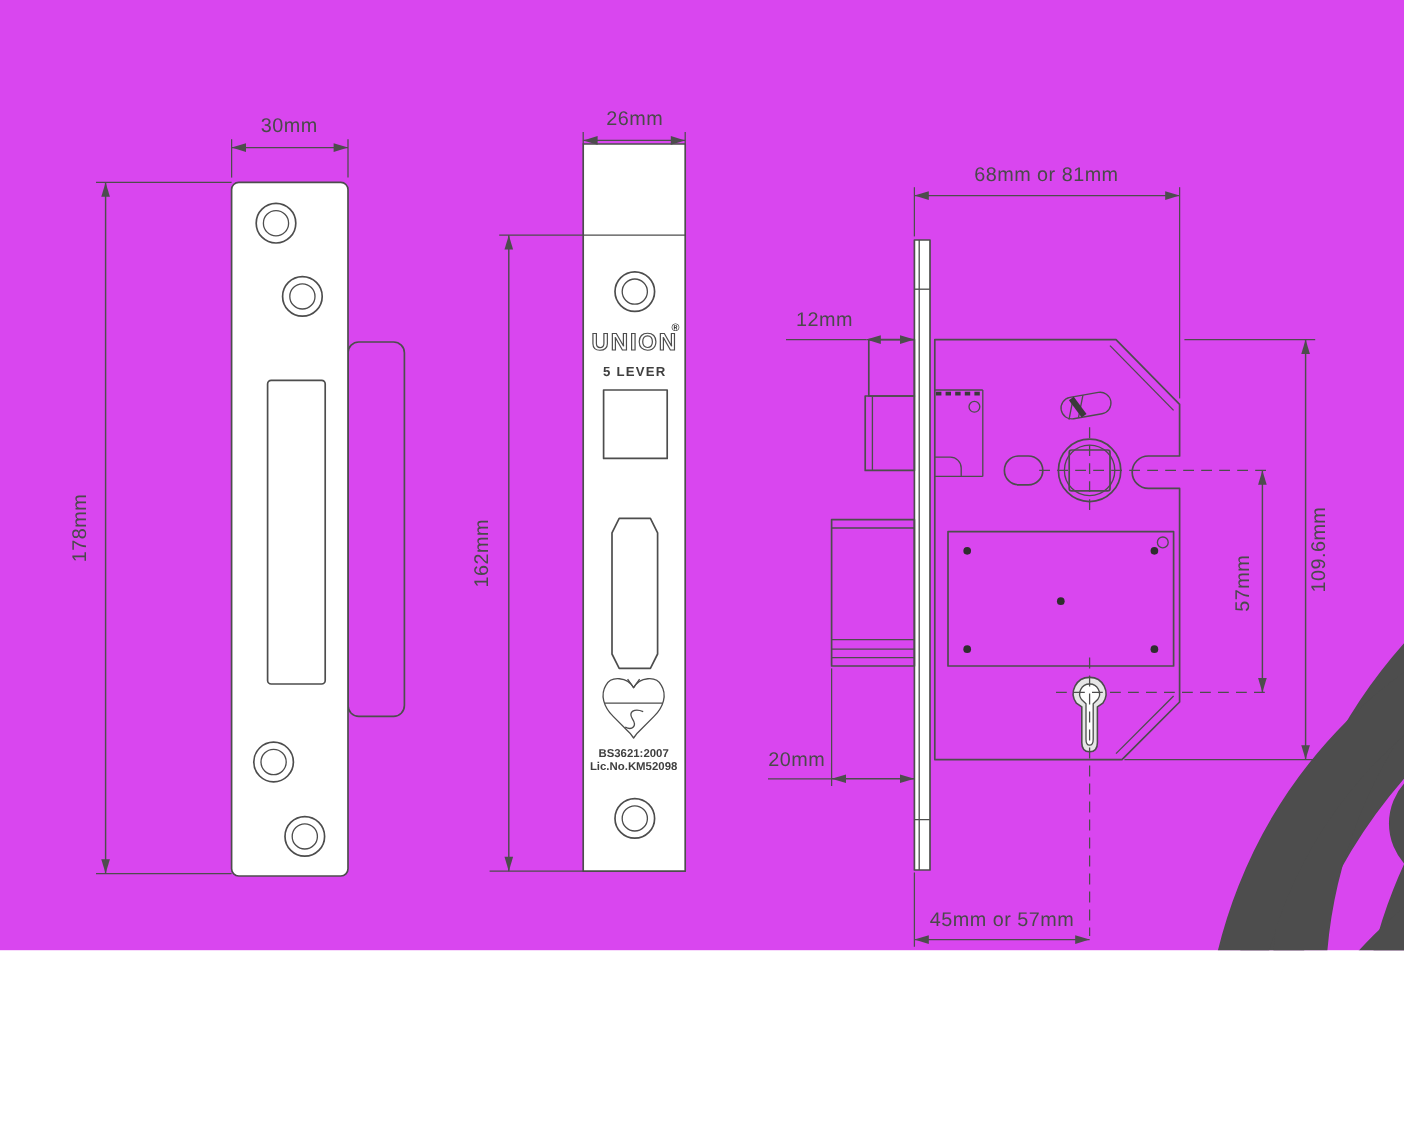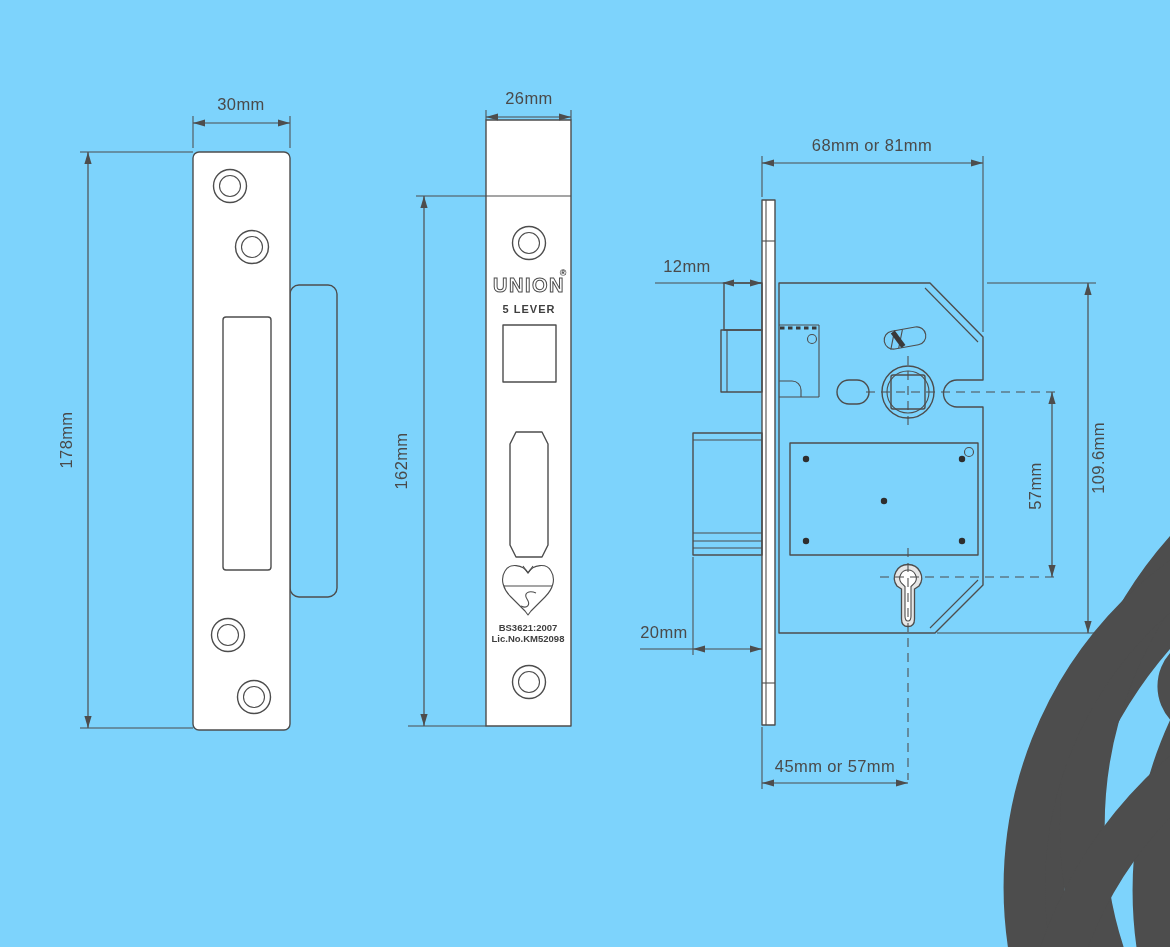--- a/index.html
+++ b/index.html
@@ -1,16 +1,16 @@
 <!DOCTYPE html>
 <html><head>
 <meta charset="utf-8">
 <style>
   html,body{margin:0;padding:0;background:#fff;}
-  #stage{position:relative;width:1170px;height:947px;background:#7dd3fc;overflow:hidden;}
+  #stage{position:relative;width:1170px;height:792px;background:#d946ef;overflow:hidden;}
   svg{position:absolute;left:0;top:0;}
   .s{stroke:#4d4d4d;stroke-width:1.4;fill:none;stroke-linejoin:round;}
   .sw{stroke:#4d4d4d;stroke-width:1.4;fill:#fff;stroke-linejoin:round;}
   .thin{stroke-width:1.1;}
   .ext{stroke:#4d4d4d;stroke-width:1.05;fill:none;}
   .dim{stroke:#4d4d4d;stroke-width:1.2;fill:none;}
   .arrows{marker-start:url(#arrS);marker-end:url(#arrE);}
   .dash{stroke:#4d4d4d;stroke-width:1.05;fill:none;stroke-dasharray:9 6;}
   .hatch{stroke:#3a3a3a;stroke-width:3.2;fill:none;stroke-dasharray:4.5 3.5;}
   .dot{fill:#2e2e2e;stroke:none;}

